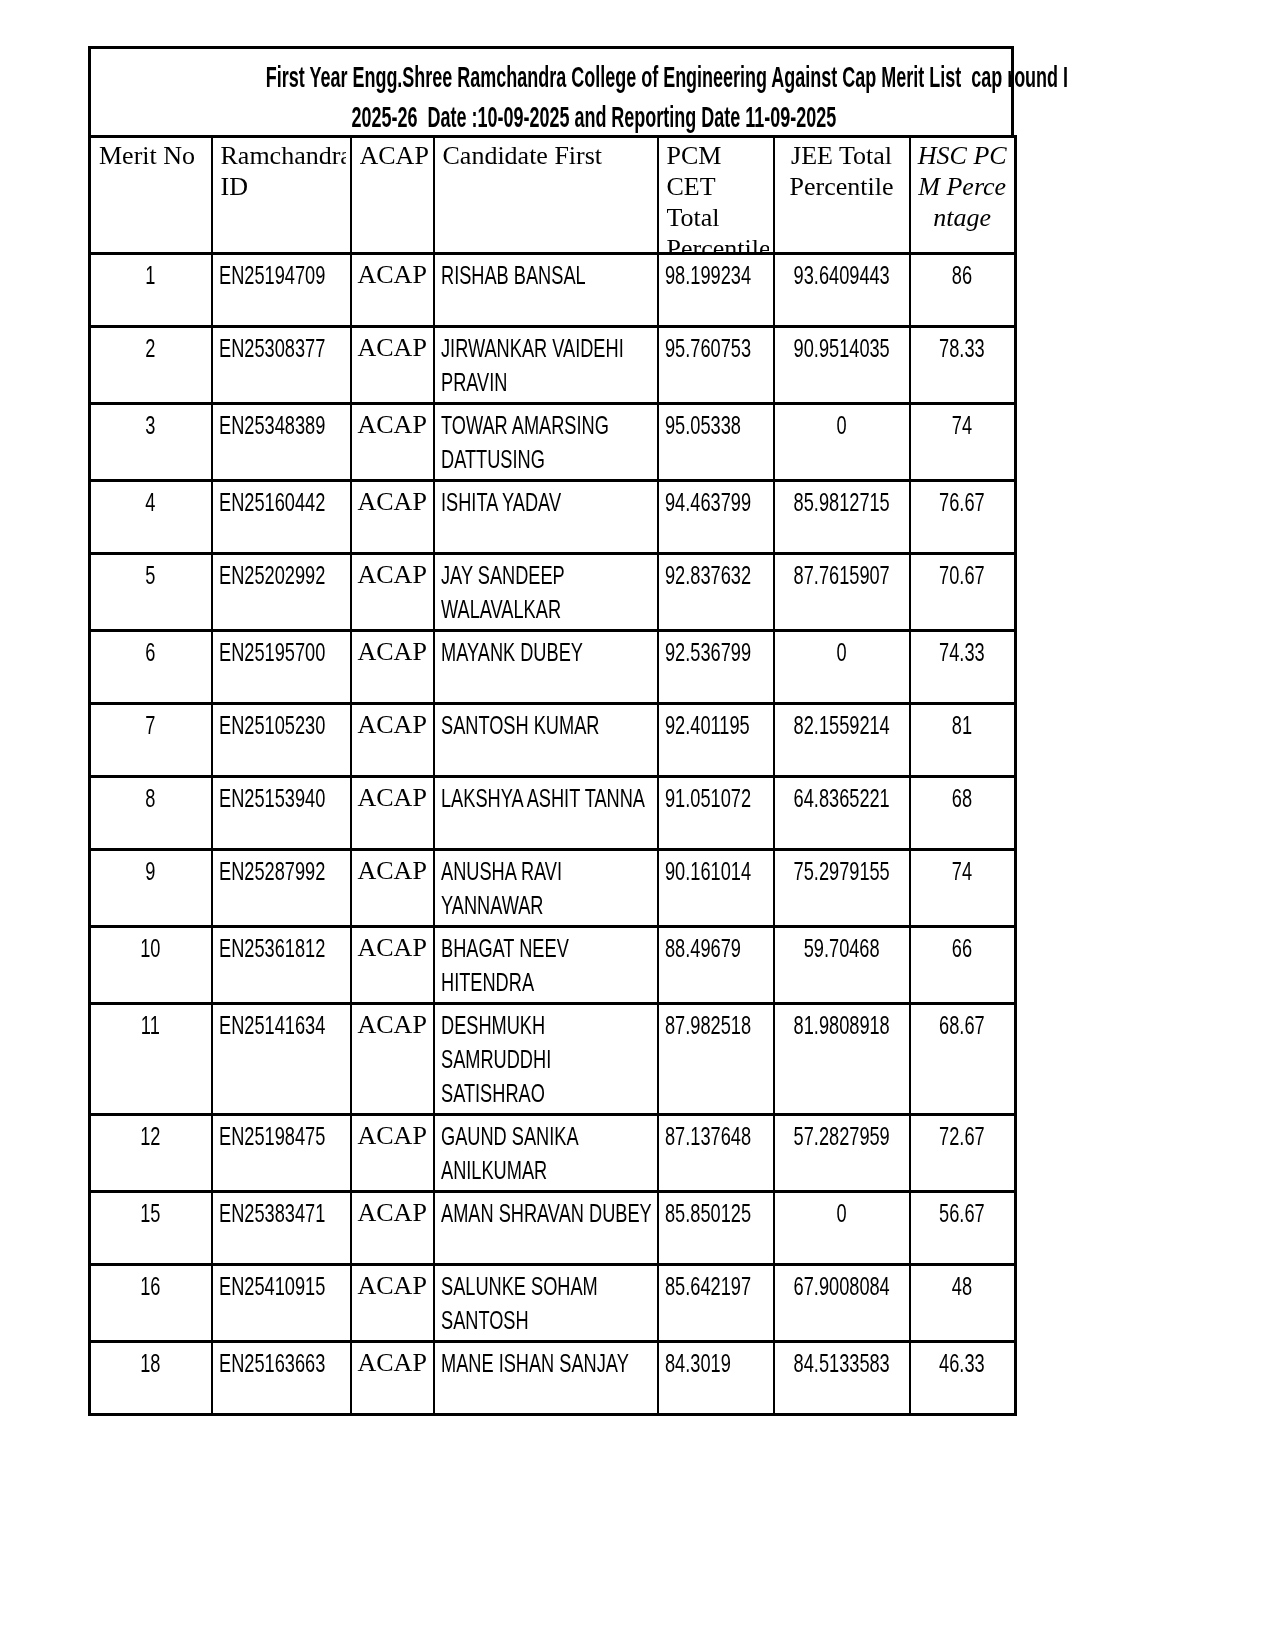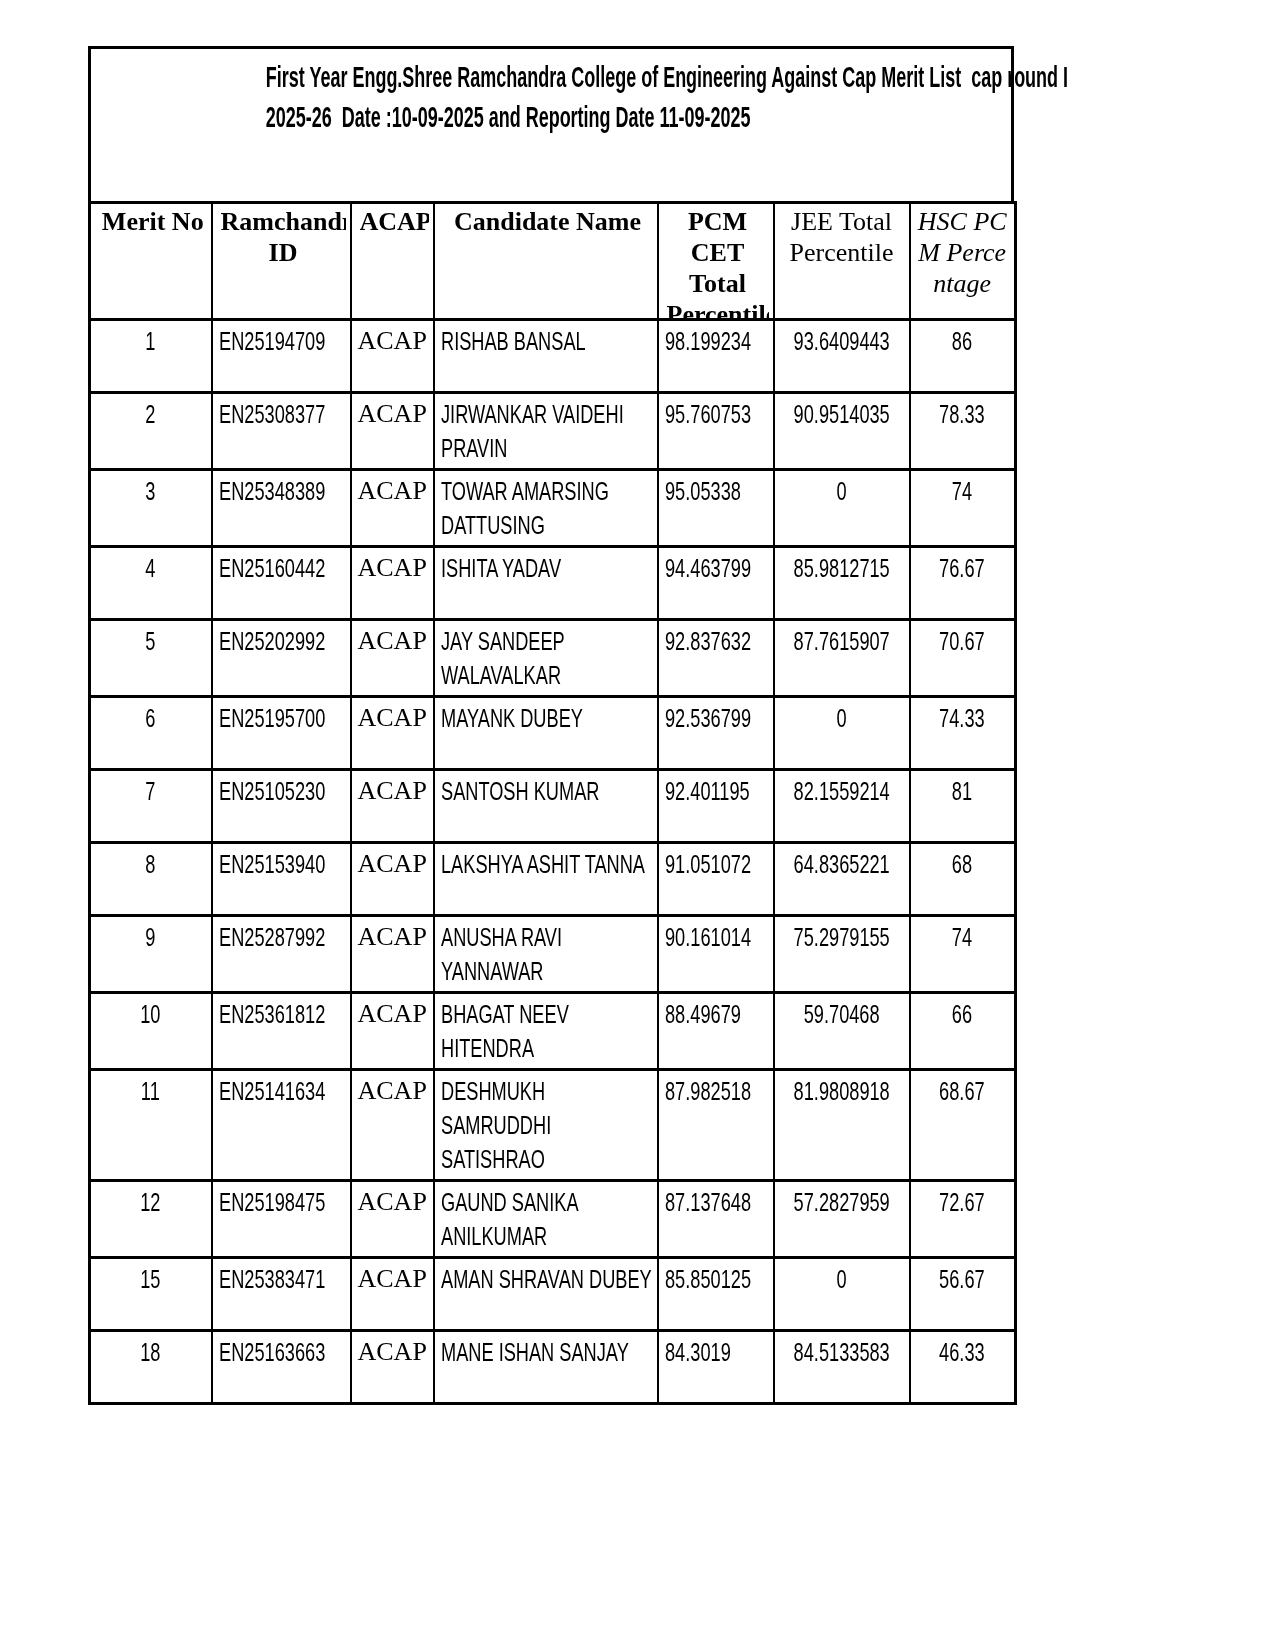--- a/index.html
+++ b/index.html
@@ -1,29 +1,29 @@
 <!DOCTYPE html>
 <html><head>
 <meta charset="utf-8">
 <style>
   html,body{margin:0;padding:0;background:#ffffff;}
   .page{position:relative;width:1275px;height:1650px;background:#ffffff;color:#000;overflow:hidden;}
   .doc{position:absolute;left:88px;top:46px;width:926px;}
 
   
-  .title-box{box-sizing:border-box;border:3px solid #000;height:158px;text-align:left;padding-top:8px;overflow:visible;}
+  .title-box{box-sizing:border-box;border:3px solid #000;height:92px;text-align:right;padding-top:8px;overflow:visible;}
   .title-line{font-family:"Liberation Sans",sans-serif;font-weight:bold;font-size:29px;line-height:40px;white-space:pre;transform:scaleX(0.62);transform-origin:50% 0;}
 
   
   table.merit{border-collapse:collapse;table-layout:fixed;width:926px;margin-top:-3px;border:3px solid #000;}
   tr{border-top:3px solid #000;border-bottom:3px solid #000;}
   th,td{border:2px solid #000;vertical-align:top;padding:0;}
   th{font-family:"Liberation Serif",serif;font-weight:normal;font-size:26px;line-height:31px;padding:2px 4px 0 8px;}
   .th-clip{height:112px;overflow:hidden;}
-  .a-left{text-align:center;font-weight:bold;}
+  .a-left{text-align:left;}
   .a-center{padding-left:4px;margin-left:48px;}
   .break .th-clip{word-break:break-all;font-style:italic;}
 
   td{height:64px;}
   .td-left{padding:3px 2px 3px 6px;}
   .td-center{padding:3px 0;}
   
   .cx{font-family:"Liberation Sans",sans-serif;font-size:26px;line-height:34px;width:142.8%;transform:scaleX(0.7);transform-origin:0 0;text-align:left;}
   .cxc{font-family:"Liberation Sans",sans-serif;font-size:26px;line-height:34px;width:142.8%;margin-left:-21.4%;transform:scaleX(0.7);transform-origin:50% 0;text-align:center;}
   .serif-cell{font-family:"Liberation Serif",serif;font-size:26px;line-height:34px;text-align:left;}
@@ -54,21 +54,21 @@
             <th class="a-left">
               <div class="th-clip">Merit No</div>
             </th>
             <th class="a-left">
               <div class="th-clip">Ramchandra ID</div>
             </th>
             <th class="a-left">
               <div class="th-clip">ACAP</div>
             </th>
             <th class="a-left">
-              <div class="th-clip">Candidate Name</div>
+              <div class="th-clip">Candidate First</div>
             </th>
             <th class="a-left">
               <div class="th-clip">PCM CET Total Percentile</div>
             </th>
             <th class="a-center">
               <div class="th-clip">JEE Total Percentile</div>
             </th>
             <th class="a-center break">
               <div class="th-clip">HSC PCM Percentage</div>
             </th>
@@ -369,20 +369,43 @@
             </td>
             <td class="td-center">
               <div class="cxc">0</div>
             </td>
             <td class="td-center">
               <div class="cxc">56.67</div>
             </td>
           </tr>
           <tr>
             <td class="td-center">
+              <div class="cxc">16</div>
+            </td>
+            <td class="td-left">
+              <div class="cx">EN25410915</div>
+            </td>
+            <td class="td-left">
+              <div class="serif-cell">ACAP</div>
+            </td>
+            <td class="td-left">
+              <div class="cx">SALUNKE SOHAM SANTOSH</div>
+            </td>
+            <td class="td-left">
+              <div class="cx">85.642197</div>
+            </td>
+            <td class="td-center">
+              <div class="cxc">67.9008084</div>
+            </td>
+            <td class="td-center">
+              <div class="cxc">48</div>
+            </td>
+          </tr>
+          <tr>
+            <td class="td-center">
               <div class="cxc">18</div>
             </td>
             <td class="td-left">
               <div class="cx">EN25163663</div>
             </td>
             <td class="td-left">
               <div class="serif-cell">ACAP</div>
             </td>
             <td class="td-left">
               <div class="cx">MANE ISHAN SANJAY</div>

